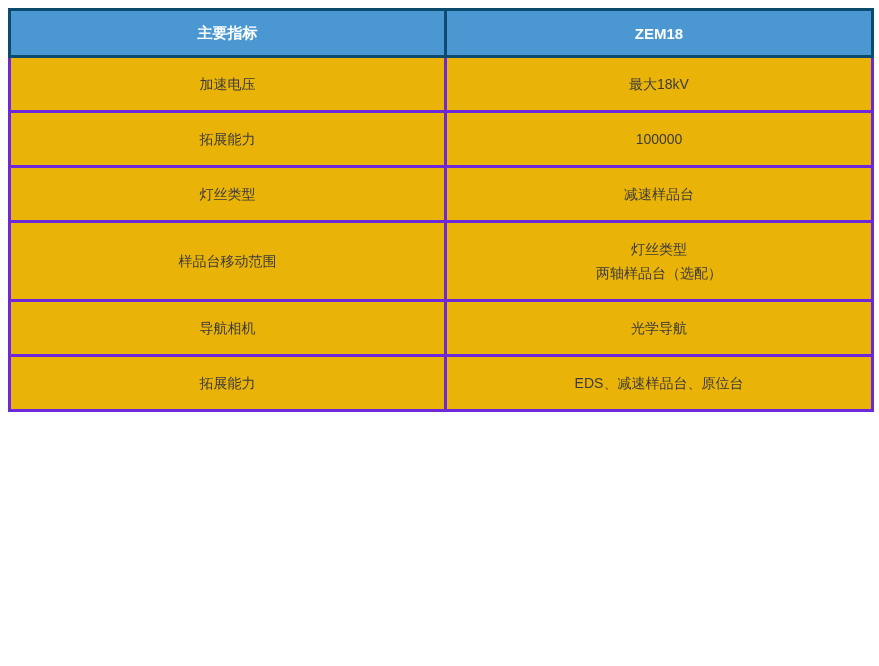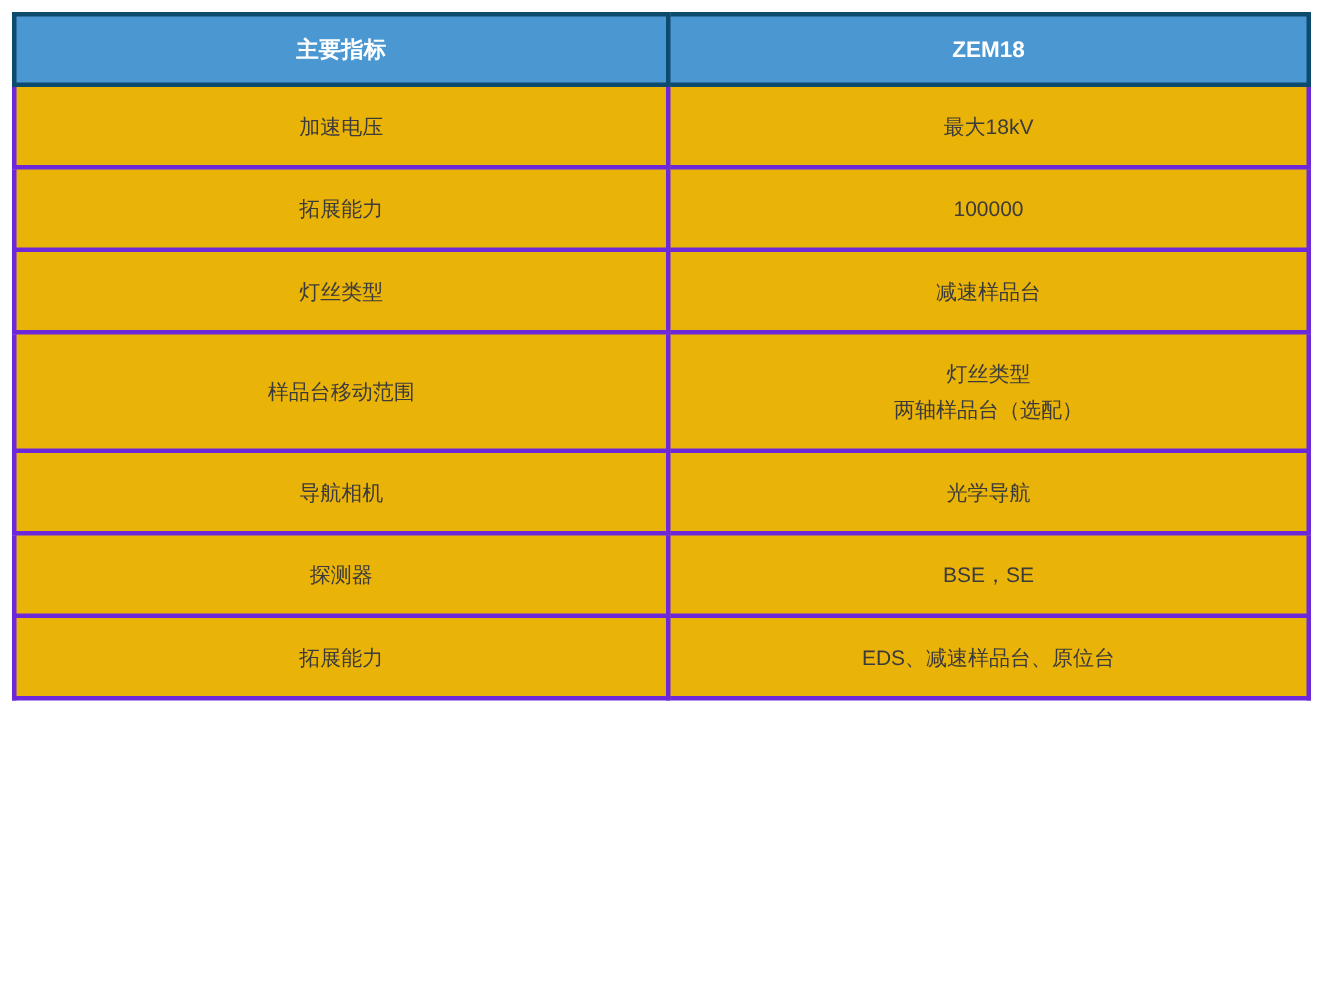--- a/index.html
+++ b/index.html
@@ -91,26 +91,20 @@
           <span class="cell-line">两轴样品台（选配）</span>
         </td>
       </tr>
       <tr>
         <td>导航相机</td>
         <td>
           <span class="cell-line">光学导航</span>
         </td>
       </tr>
       <tr>
-        <td>探测器</td>
-        <td>
-          <span class="cell-line">BSE，SE</span>
-        </td>
-      </tr>
-      <tr>
         <td>拓展能力</td>
         <td>
           <span class="cell-line">EDS、减速样品台、原位台</span>
         </td>
       </tr>
     </tbody>
   </table>
 </div>
 
 </body></html>

